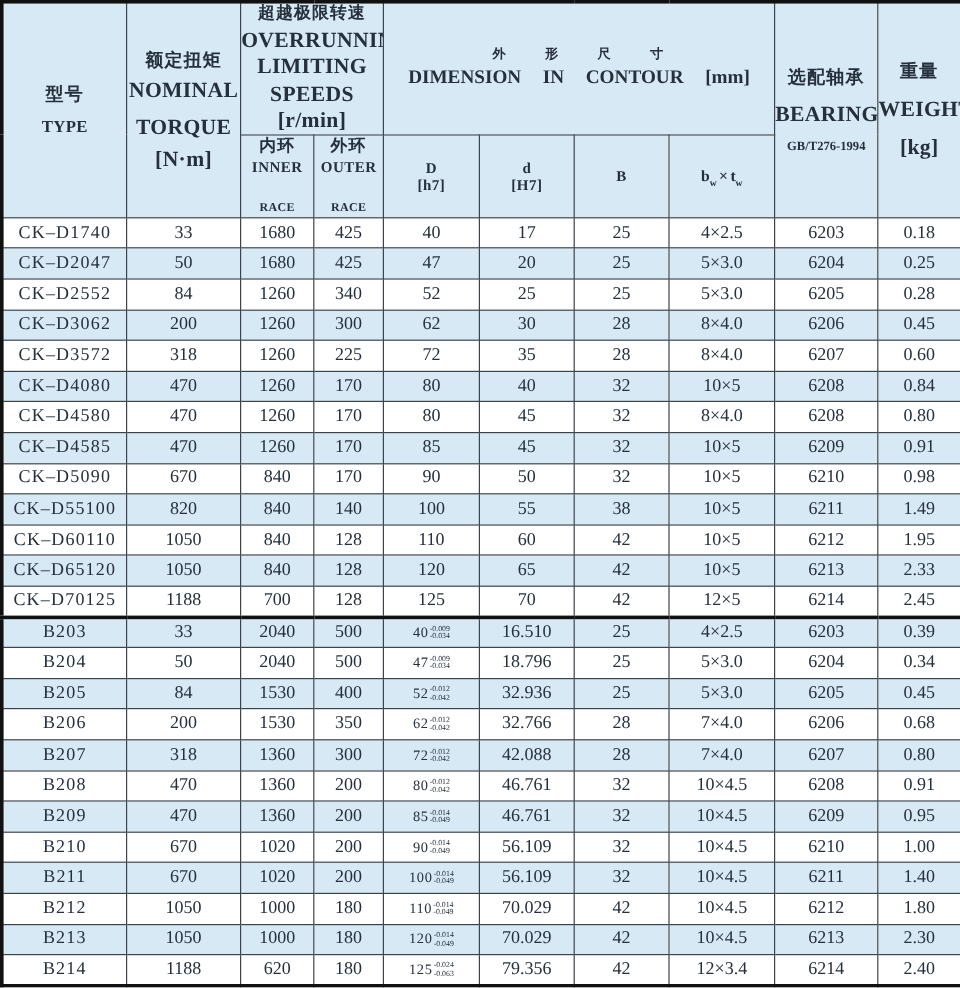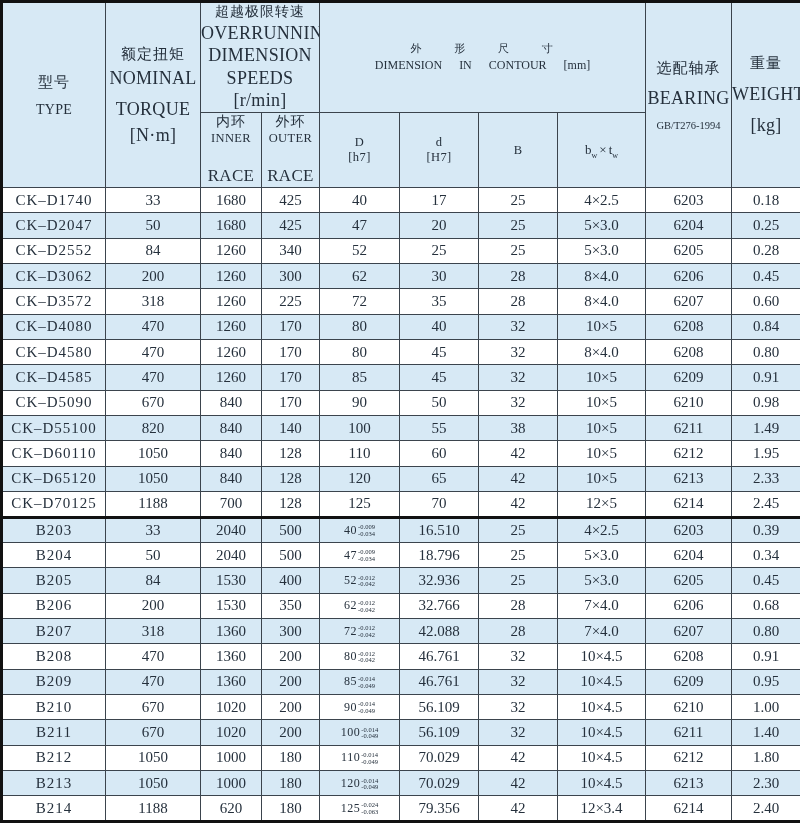--- a/index.html
+++ b/index.html
@@ -3,39 +3,39 @@
 <meta charset="utf-8">
 <style>
   :root{
     --row-shade:#d7e9f5; --row-plain:#ffffff; --grid-line:#3b444d;
     --frame:#111111; --text:#25303c;
   }
   html,body{margin:0;padding:0;background:#fff;}
   body{width:800px;height:823px;font-family:"Liberation Serif","DejaVu Serif",serif;color:var(--text);}
   table{width:800px;height:823px;border-collapse:collapse;table-layout:fixed;border:3px solid var(--frame);}
   th,td{border:1.5px solid var(--grid-line);text-align:center;vertical-align:middle;padding:0;overflow:hidden;}
-  thead th{background:var(--row-shade);font-weight:normal;}
+  thead th{background:var(--row-shade);font-weight:bold;}
   thead tr:first-child{height:68px;}
   thead tr:last-child{height:69px;}
   tbody tr{height:20px;}
   tbody td{font-size:15px;background:var(--row-plain);}
   tbody tr.shaded td{background:var(--row-shade);}
   tbody tr.section-start td{border-top:3px solid var(--frame);}
   td[data-name="cell-type"]{letter-spacing:1px;}
   .zh{font-size:15px;letter-spacing:1px;line-height:1.35;}
   .zh.sm{font-size:14px;}
   .en{font-size:18px;letter-spacing:.3px;line-height:1.25;}
   .en.sm2{font-size:10.5px;letter-spacing:0;}
   .gap{margin-top:9px;}
   .gap-sm{margin-top:3px;}
   .spaced-zh{word-spacing:26px;letter-spacing:2px;font-size:11px;line-height:1.4;}
-  .spaced-en{word-spacing:14px;font-size:12px;line-height:1.5;}
+  .spaced-en{word-spacing:14px;font-size:16px;line-height:1.5;}
   .h2-zh{font-size:14px;letter-spacing:1px;line-height:1.3;}
   .h2-en{font-size:12.5px;letter-spacing:.4px;line-height:1.15;}
-  .h2-en2{font-size:17px;letter-spacing:.3px;line-height:1.2;margin-top:21px;}
+  .h2-en2{font-size:10px;letter-spacing:.3px;line-height:1.2;margin-top:21px;}
   .bt-head{font-size:13px;}
   .bt-head sub{font-size:8px;}
   .bt-head .op{padding:0 2px;}
   td.has-tol{font-size:12px;letter-spacing:.5px;}
   .tol{display:inline-flex;flex-direction:column;justify-content:center;vertical-align:middle;
        font-size:6.5px;line-height:6.5px;letter-spacing:0;text-align:left;margin-left:1px;}
 </style>
 </head>
 <body>
 
@@ -60,21 +60,21 @@
       </th>
       <th rowspan="2" data-name="header-torque">
         <div class="zh" data-name="header-torque-zh">额定扭矩</div>
         <div class="en gap-sm" data-name="header-torque-en1">NOMINAL</div>
         <div class="en gap" data-name="header-torque-en2">TORQUE</div>
         <div class="en gap-sm" data-name="header-torque-unit">[N·m]</div>
       </th>
       <th colspan="2" data-name="header-speeds">
         <div class="zh sm" data-name="header-speeds-zh">超越极限转速</div>
         <div class="en" data-name="header-speeds-en1">OVERRUNNING</div>
-        <div class="en" data-name="header-speeds-en2">DIMENSION SPEEDS</div>
+        <div class="en" data-name="header-speeds-en2">LIMITING SPEEDS</div>
         <div class="en" data-name="header-speeds-unit">[r/min]</div>
       </th>
       <th colspan="4" data-name="header-dimension">
         <div class="spaced-zh" data-name="header-dimension-zh">外 形 尺 寸</div>
         <div class="spaced-en" data-name="header-dimension-en">DIMENSION IN CONTOUR [mm]</div>
       </th>
       <th rowspan="2" data-name="header-bearing">
         <div class="zh" data-name="header-bearing-zh">选配轴承</div>
         <div class="en gap" data-name="header-bearing-en">BEARING</div>
         <div class="en gap sm2" data-name="header-bearing-standard">GB/T276-1994</div>

